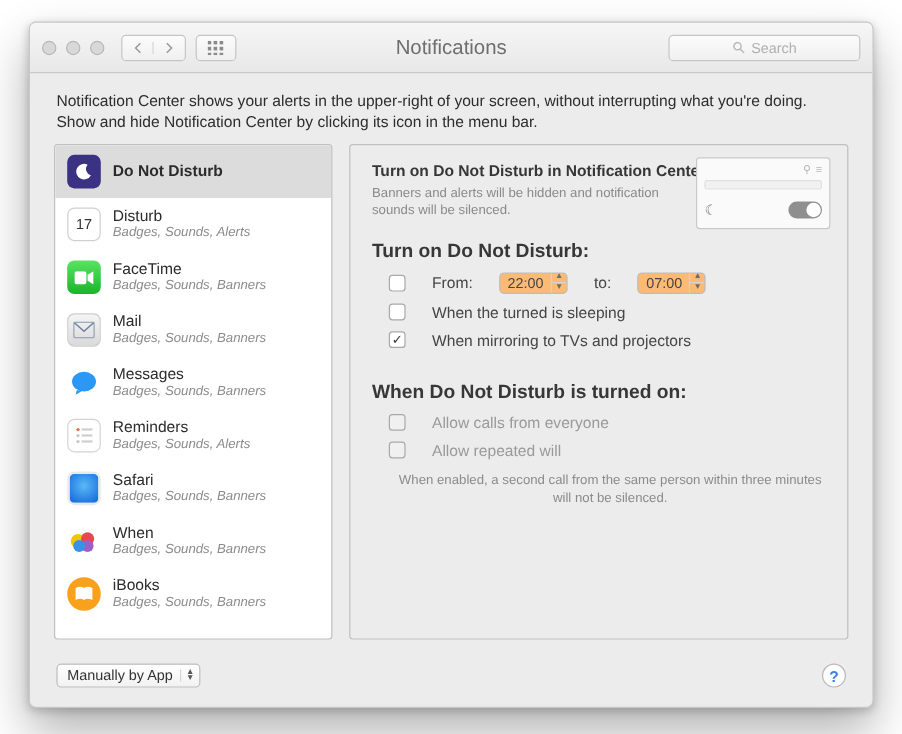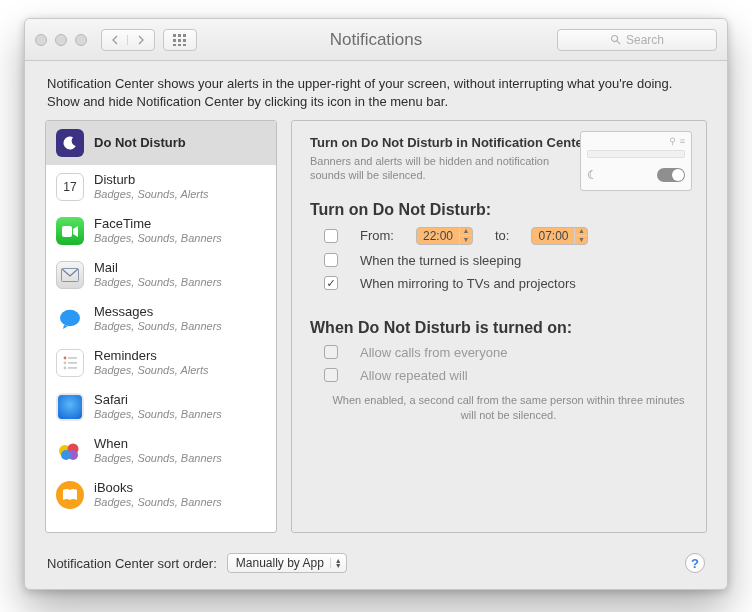--- a/index.html
+++ b/index.html
@@ -406,21 +406,20 @@
         <div class="row disabled">
           <span class="cb"></span>
           <span>Allow repeated will</span>
         </div>
         <div class="subhint">When enabled, a second call from the same person within three minutes will not be silenced.</div>
       </div>
     </div>
   </div>
 
   <div class="footer">
-    <span>Notification Center sort order:</span>
     <div class="select">
       <span>Manually by App</span>
       <span class="chev">
           <span>▲</span>
           <span>▼</span>
         </span>
     </div>
     <div class="help">?</div>
   </div>
 

